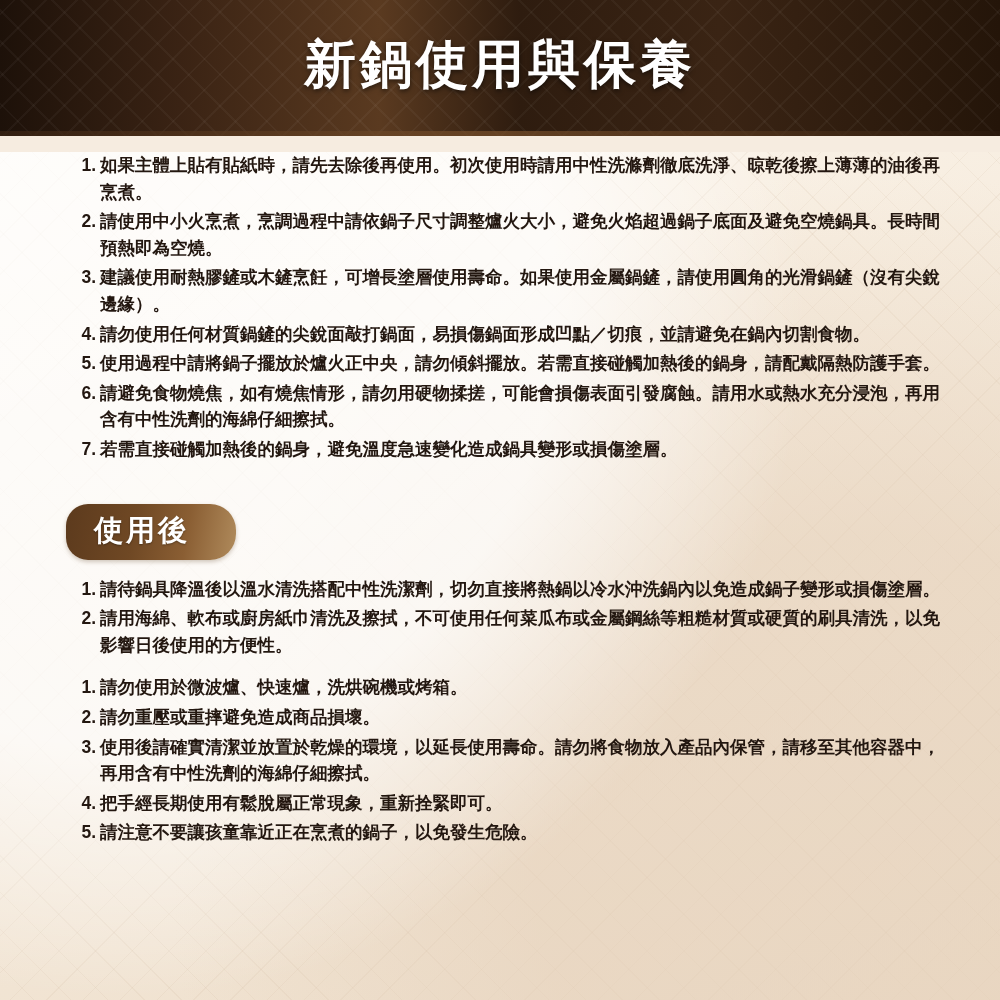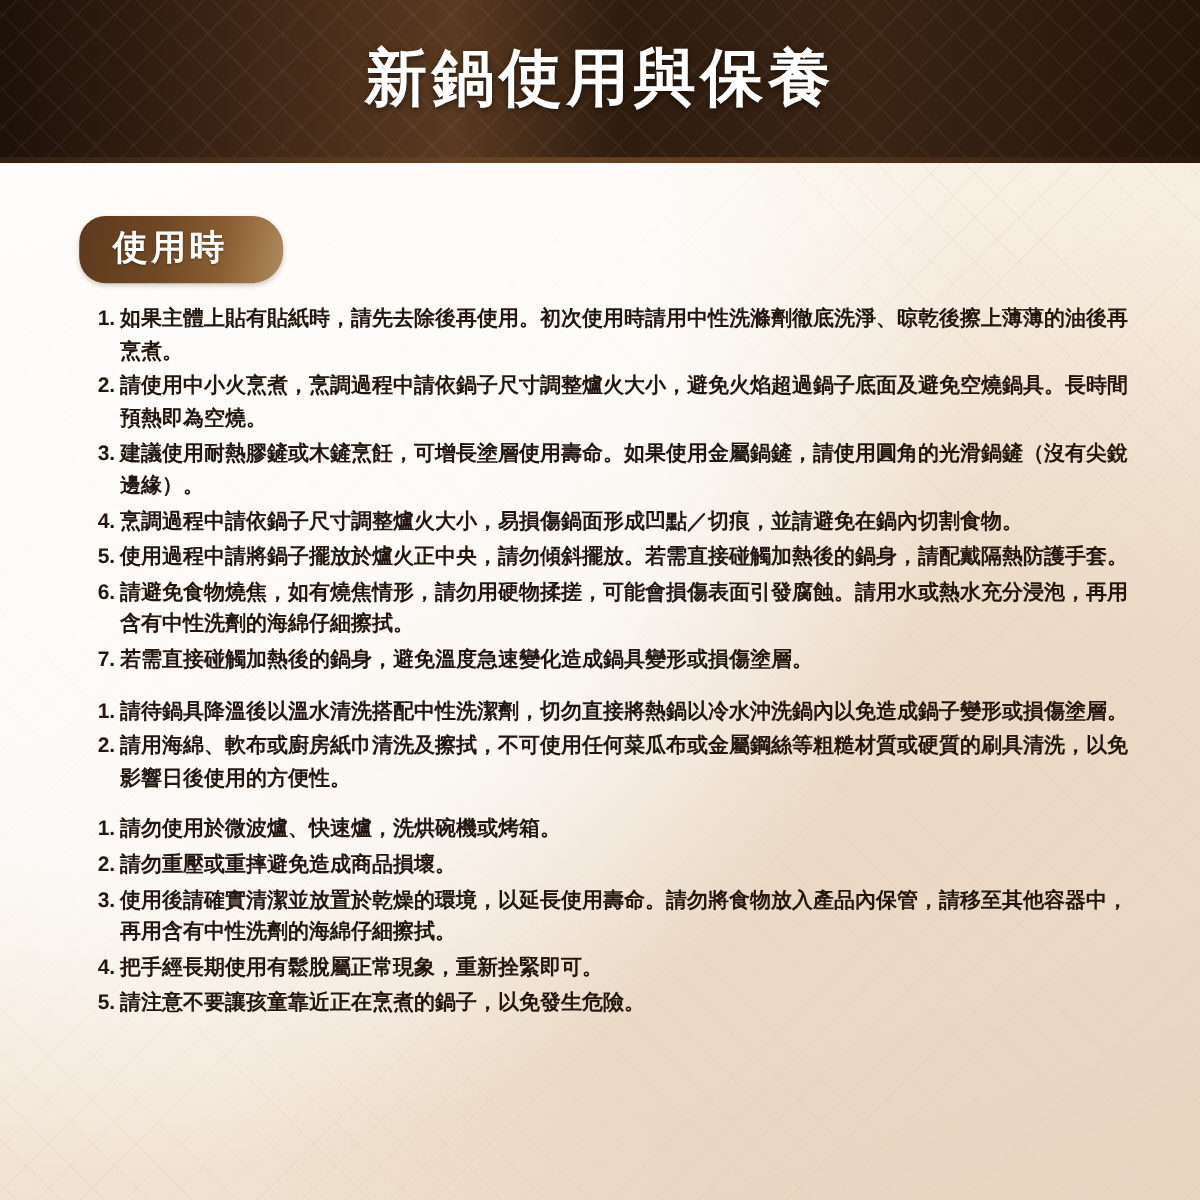--- a/index.html
+++ b/index.html
@@ -120,33 +120,33 @@
 </head>
 <body>
 
 <div class="banner">
   <div class="banner-title">新鍋使用與保養</div>
 </div>
 
 <div class="page">
 
   <div class="section">
-    <div class="section-head sec1">使用時</div>
     <ol class="items sec-body-1">
       <li>如果主體上貼有貼紙時，請先去除後再使用。初次使用時請用中性洗滌劑徹底洗淨、晾乾後擦上薄薄的油後再烹煮。</li>
       <li>請使用中小火烹煮，烹調過程中請依鍋子尺寸調整爐火大小，避免火焰超過鍋子底面及避免空燒鍋具。長時間預熱即為空燒。</li>
       <li>建議使用耐熱膠鏟或木鏟烹飪，可增長塗層使用壽命。如果使用金屬鍋鏟，請使用圓角的光滑鍋鏟（沒有尖銳邊緣）。</li>
-      <li>烹調過程中請依鍋子尺寸調整爐火大小，易損傷鍋面形成凹點／切痕，並請避免在鍋內切割食物。</li>
+      <li>請勿使用任何材質鍋鏟的尖銳面敲打鍋面，易損傷鍋面形成凹點／切痕，並請避免在鍋內切割食物。</li>
       <li>使用過程中請將鍋子擺放於爐火正中央，請勿傾斜擺放。若需直接碰觸加熱後的鍋身，請配戴隔熱防護手套。</li>
       <li>請避免食物燒焦，如有燒焦情形，請勿用硬物揉搓，可能會損傷表面引發腐蝕。請用水或熱水充分浸泡，再用含有中性洗劑的海綿仔細擦拭。</li>
       <li>若需直接碰觸加熱後的鍋身，避免溫度急速變化造成鍋具變形或損傷塗層。</li>
     </ol>
   </div>
 
   <div class="section">
+    <div class="section-head sec2">使用後</div>
     <ol class="items sec-body-2">
       <li>請待鍋具降溫後以溫水清洗搭配中性洗潔劑，切勿直接將熱鍋以冷水沖洗鍋內以免造成鍋子變形或損傷塗層。</li>
       <li>請用海綿、軟布或廚房紙巾清洗及擦拭，不可使用任何菜瓜布或金屬鋼絲等粗糙材質或硬質的刷具清洗，以免影響日後使用的方便性。</li>
     </ol>
   </div>
 
   <div class="section">
     <ol class="items sec-body-3">
       <li>請勿使用於微波爐、快速爐，洗烘碗機或烤箱。</li>
       <li>請勿重壓或重摔避免造成商品損壞。</li>

